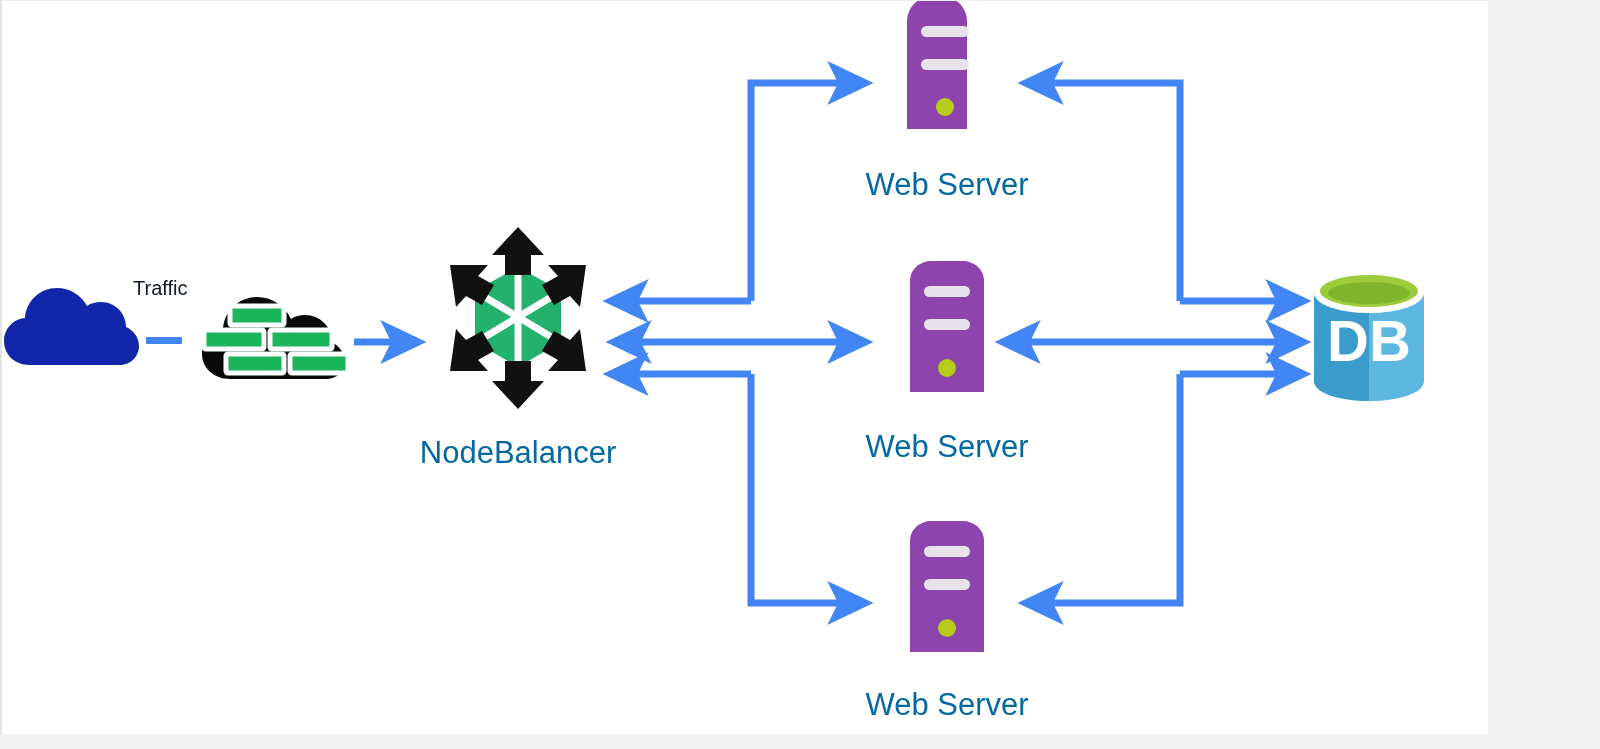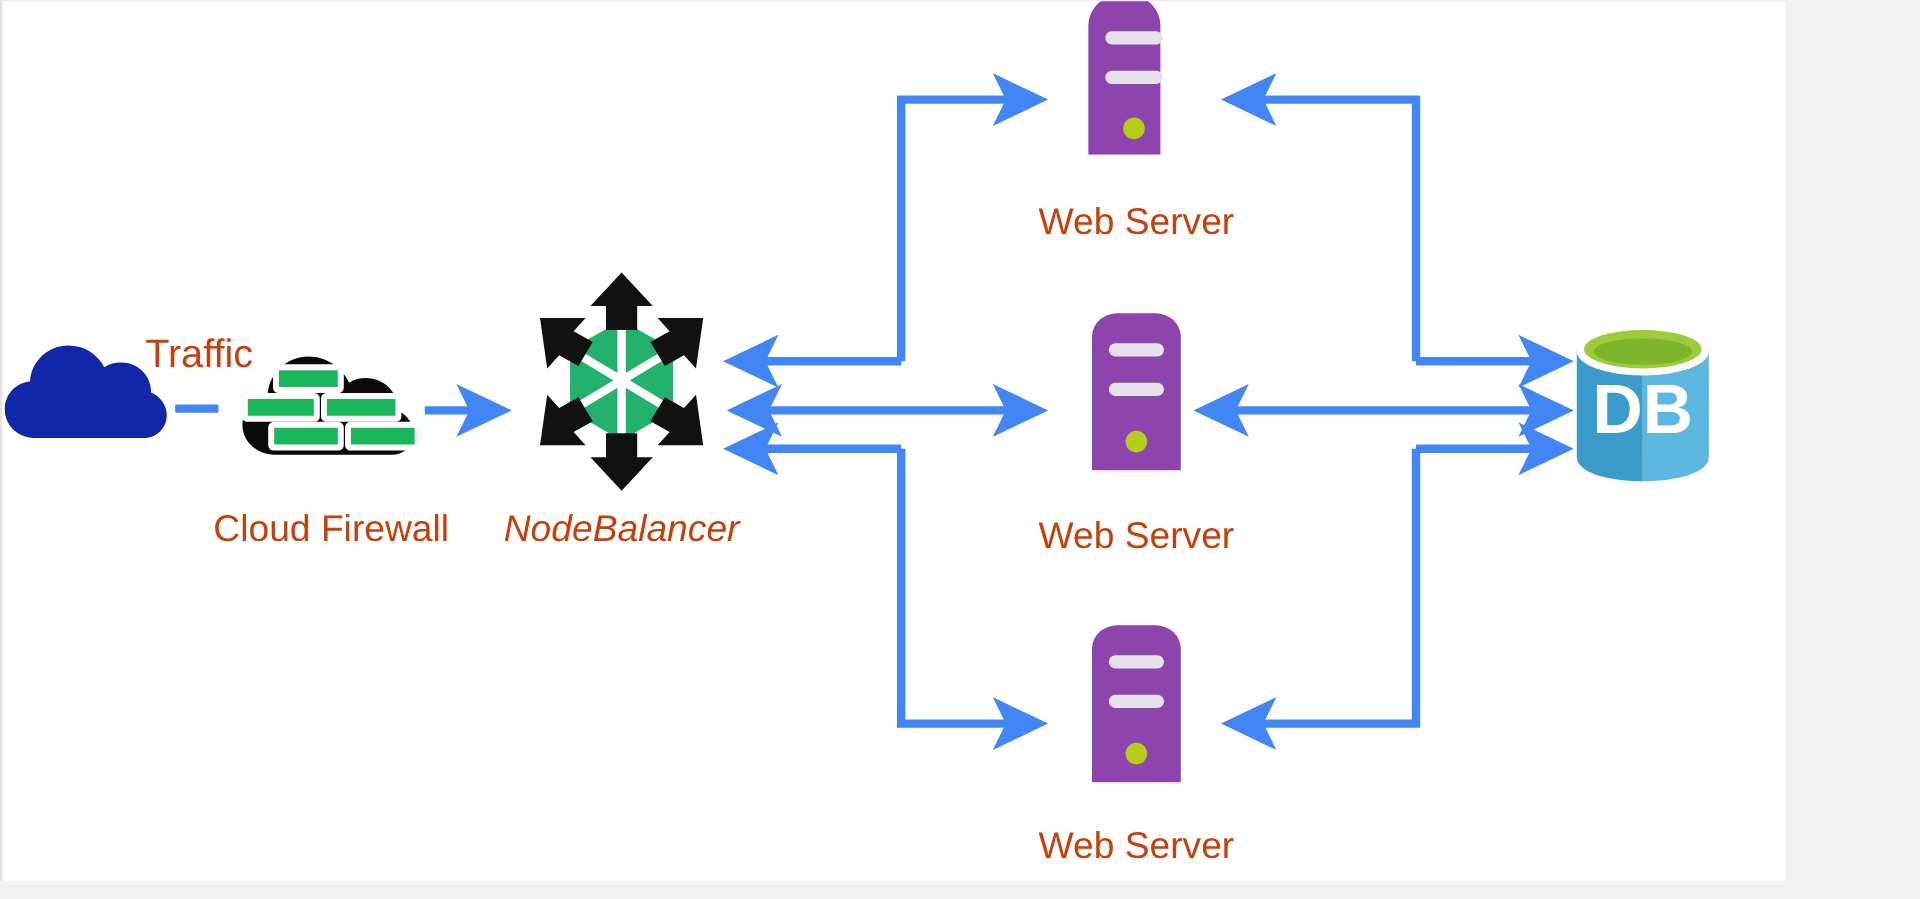--- a/index.html
+++ b/index.html
@@ -33,33 +33,34 @@
     width: 1488px;
     height: 734px;
     pointer-events: none;
   }
   .node {
     position: absolute;
   }
   .node-label {
     position: absolute;
     text-align: center;
-    color: #c2410c;
+    color: #0369a1;
     font-size: 31px;
     font-family: "Liberation Sans", sans-serif;
     white-space: nowrap;
     line-height: 1;
   }
   .traffic-label {
     position: absolute;
-    color: #c2410c;
-    font-size: 33px;
+    color: #0f172a;
+    font-size: 20px;
     font-family: "Liberation Sans", sans-serif;
     white-space: nowrap;
     line-height: 1;
+    margin-left: 12px;
   }
   .dash-connector {
     position: absolute;
     background: #4285f4;
     height: 7px;
     border-radius: 1px;
   }
 </style>
 </head>
 <body>
@@ -120,21 +121,20 @@
                  C124,26 136,38 136,53 C143,57 149,64 149,73 C149,83 140,90 130,90 Z"></path>
         <g stroke="#ffffff" stroke-width="5" fill="#1bb55c">
           <rect x="34" y="17" width="54" height="19" rx="2"></rect>
           <rect x="8" y="41" width="60" height="19" rx="2"></rect>
           <rect x="74" y="41" width="62" height="19" rx="2"></rect>
           <rect x="30" y="65" width="58" height="19" rx="2"></rect>
           <rect x="94" y="65" width="58" height="19" rx="2"></rect>
         </g>
       </svg>
     </div>
-    <div class="node-label" style="left:134px; top:424px; width:280px;">Cloud Firewall</div>
 
     <div class="node" style="left:424px; top:224px; width:184px; height:186px;">
       <svg width="184" height="186" viewBox="0 0 184 186">
 
         <polygon points="92,42 135,66 135,117 92,142 49,117 49,66" fill="#23b26d"></polygon>
 
         <g stroke="#ffffff" stroke-width="7" stroke-linecap="butt">
           <line x1="92" y1="92" x2="92" y2="40"></line>
           <line x1="92" y1="92" x2="92" y2="144"></line>
           <line x1="92" y1="92" x2="47" y2="65"></line>
@@ -152,21 +152,21 @@
           <path d="M24,40 L62,40 L52,51 L68,60 L56,80 L40,71 L30,82 Z"></path>
 
           <path d="M160,40 L122,40 L132,51 L116,60 L128,80 L144,71 L154,82 Z"></path>
 
           <path d="M24,146 L62,146 L52,135 L68,126 L56,106 L40,115 L30,104 Z"></path>
 
           <path d="M160,146 L122,146 L132,135 L116,126 L128,106 L144,115 L154,104 Z"></path>
         </g>
       </svg>
     </div>
-    <div class="node-label" style="left:376px; top:424px; width:280px;font-style:italic;">NodeBalancer</div>
+    <div class="node-label" style="left:376px; top:436px; width:280px;">NodeBalancer</div>
 
     <div class="node" style="left:887px; top:0px; width:96px; height:128px;">
       <svg width="96" height="128" viewBox="0 0 96 128">
         <path fill="#8e44ad" d="M18,128 L18,20 C18,8 28,-4 40,-4 L56,-4 C68,-4 78,8 78,20 L78,128 Z"></path>
         <rect x="32" y="25" width="48" height="11" rx="5.5" fill="#e6e2e9"></rect>
         <rect x="32" y="58" width="48" height="11" rx="5.5" fill="#e6e2e9"></rect>
         <circle cx="56" cy="106" r="9" fill="#b5cc18"></circle>
       </svg>
     </div>
     <div class="node-label" style="left:805px; top:168px; width:280px;">Web Server</div>

